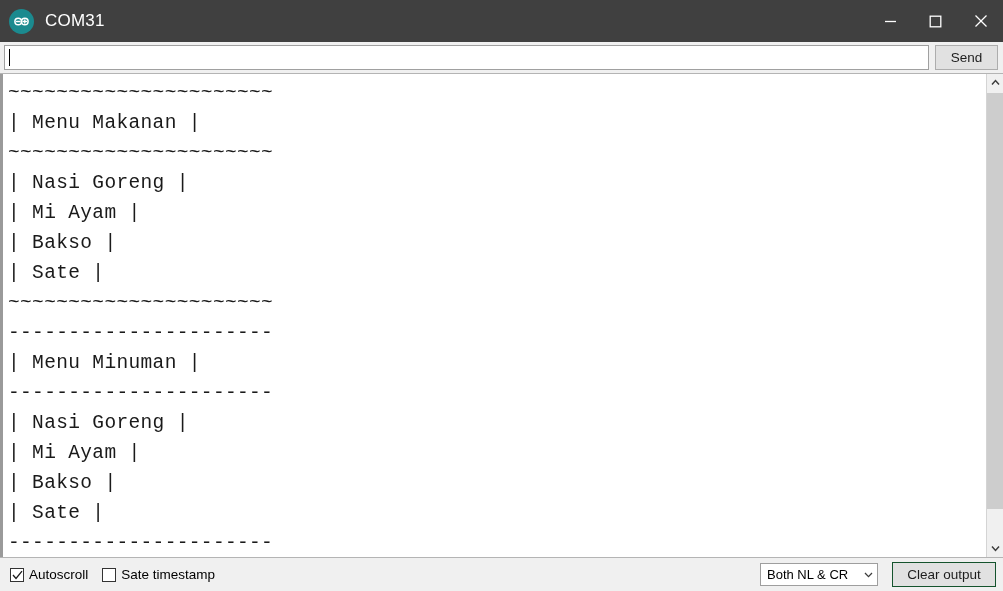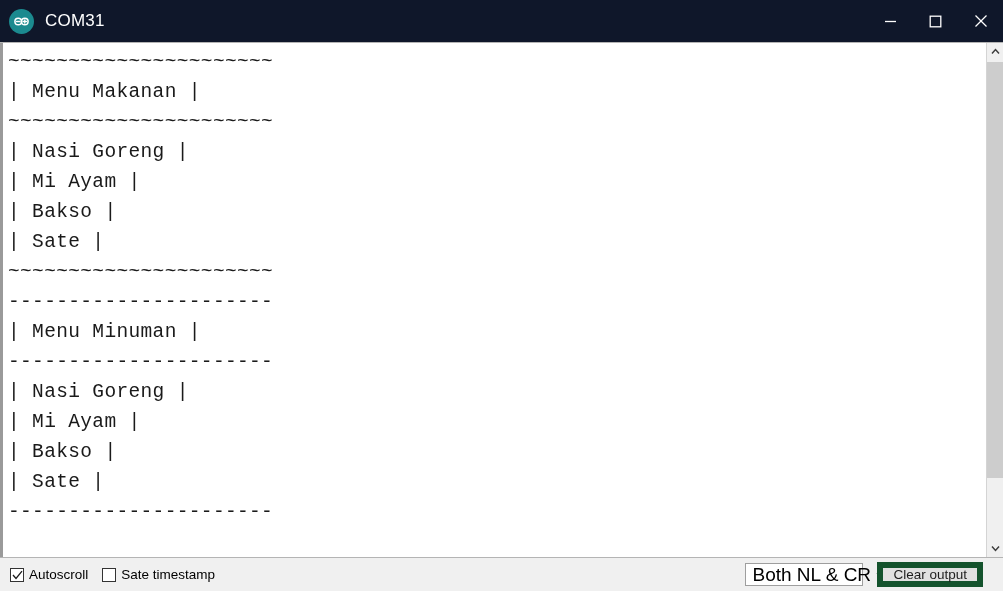--- a/index.html
+++ b/index.html
@@ -167,21 +167,21 @@
     background: #cdcdcd;
   }
 
   
   .statusbar {
     flex: 0 0 auto;
     height: 33px;
     background: #f0f0f0;
     display: flex;
     align-items: center;
-    padding: 0 20px 0 10px;
+    padding: 0 7px 0 10px;
   }
   .chk-group {
     display: flex;
     align-items: center;
     gap: 5px;
     margin-right: 14px;
     cursor: default;
   }
   .chkbox {
     width: 14px; height: 14px;
@@ -199,58 +199,58 @@
     white-space: nowrap;
   }
   .status-spacer { flex: 1 1 auto; }
 
   .combo {
     height: 23px;
     background: #ffffff;
     border: 1px solid #9e9e9e;
     display: flex;
     align-items: center;
-    font-size: 19px;
+    font-size: 13px;
     color: #000;
     padding-left: 6px;
     margin-left: 8px;
     cursor: default;
     white-space: nowrap;
   }
   .combo-nlcr { width: 118px; }
   .combo-baud { width: 108px; }
   .combo .cval { flex: 1 1 auto; }
   .combo .carrow {
     width: 18px;
     display: flex;
     align-items: center;
     justify-content: center;
     flex: 0 0 auto;
   }
   .clear-btn {
     height: 25px;
     min-width: 104px;
     background: #e1e1e1;
-    border: 6px solid #14532d;
+    border: 1px solid #14532d;
     font-size: 13.5px;
     color: #1d1d1d;
     display: flex;
     align-items: center;
     justify-content: center;
     margin-left: 14px;
     padding: 0 10px;
     cursor: default;
   }
 </style>
 </head>
 <body>
 
 <div id="app">
 
-  <div class="titlebar" style="background: #0f172a;">
+  <div class="titlebar" style="background: #404040;">
     <div class="app-logo" style="background: rgb(27, 138, 143);">
       <svg width="19" height="19" viewBox="0 0 19 19" aria-hidden="true">
         <g fill="none" stroke="#ffffff" stroke-width="1.5">
           <circle cx="6.2" cy="9.5" r="3.3"></circle>
           <circle cx="12.8" cy="9.5" r="3.3"></circle>
         </g>
         <g stroke="#ffffff" stroke-width="1.3" stroke-linecap="round">
           <line x1="4.5" y1="9.5" x2="7.9" y2="9.5"></line>
           <line x1="11.1" y1="9.5" x2="14.5" y2="9.5"></line>
           <line x1="12.8" y1="7.8" x2="12.8" y2="11.2"></line>
@@ -272,20 +272,27 @@
       </div>
       <div class="win-btn close">
         <svg width="14" height="14" viewBox="0 0 14 14" aria-hidden="true">
           <line x1="1.5" y1="1.5" x2="12.5" y2="12.5" stroke="#ffffff" stroke-width="1.3"></line>
           <line x1="12.5" y1="1.5" x2="1.5" y2="12.5" stroke="#ffffff" stroke-width="1.3"></line>
         </svg>
       </div>
     </div>
   </div>
 
+  <div class="sendrow">
+    <div class="send-input">
+      <span class="caret"></span>
+      <span class="val" title=""></span>
+    </div>
+    <div class="send-btn">Send</div>
+  </div>
 
   <div class="console-wrap">
     <div class="console" style="background: rgb(255, 255, 255);">
       <div class="console-lines" style="color: rgb(26, 26, 26);"><span class="ln">~~~~~~~~~~~~~~~~~~~~~~</span><span class="ln">| Menu Makanan |</span><span class="ln">~~~~~~~~~~~~~~~~~~~~~~</span><span class="ln">| Nasi Goreng |</span><span class="ln">| Mi Ayam |</span><span class="ln">| Bakso |</span><span class="ln">| Sate |</span><span class="ln">~~~~~~~~~~~~~~~~~~~~~~</span><span class="ln">----------------------</span><span class="ln">| Menu Minuman |</span><span class="ln">----------------------</span><span class="ln">| Nasi Goreng |</span><span class="ln">| Mi Ayam |</span><span class="ln">| Bakso |</span><span class="ln">| Sate |</span><span class="ln">----------------------</span></div>
     </div>
 
     <div class="vscroll">
       <div class="sb-arrow">
         <svg width="9" height="7" viewBox="0 0 9 7" aria-hidden="true">
           <polyline points="1,5.4 4.5,1.6 8,5.4" fill="none" stroke="#3c3c3c" stroke-width="1.5"></polyline>

